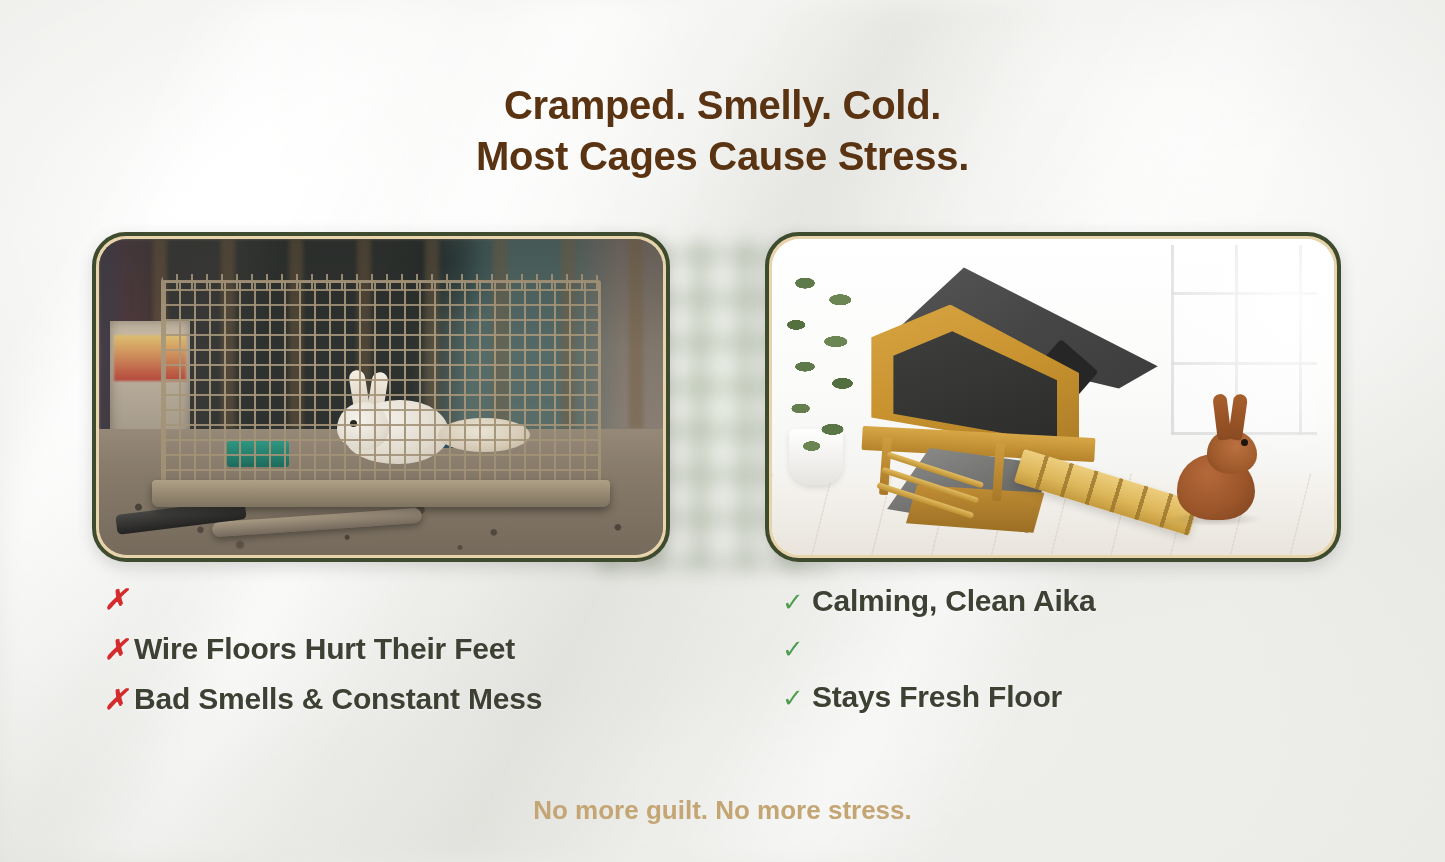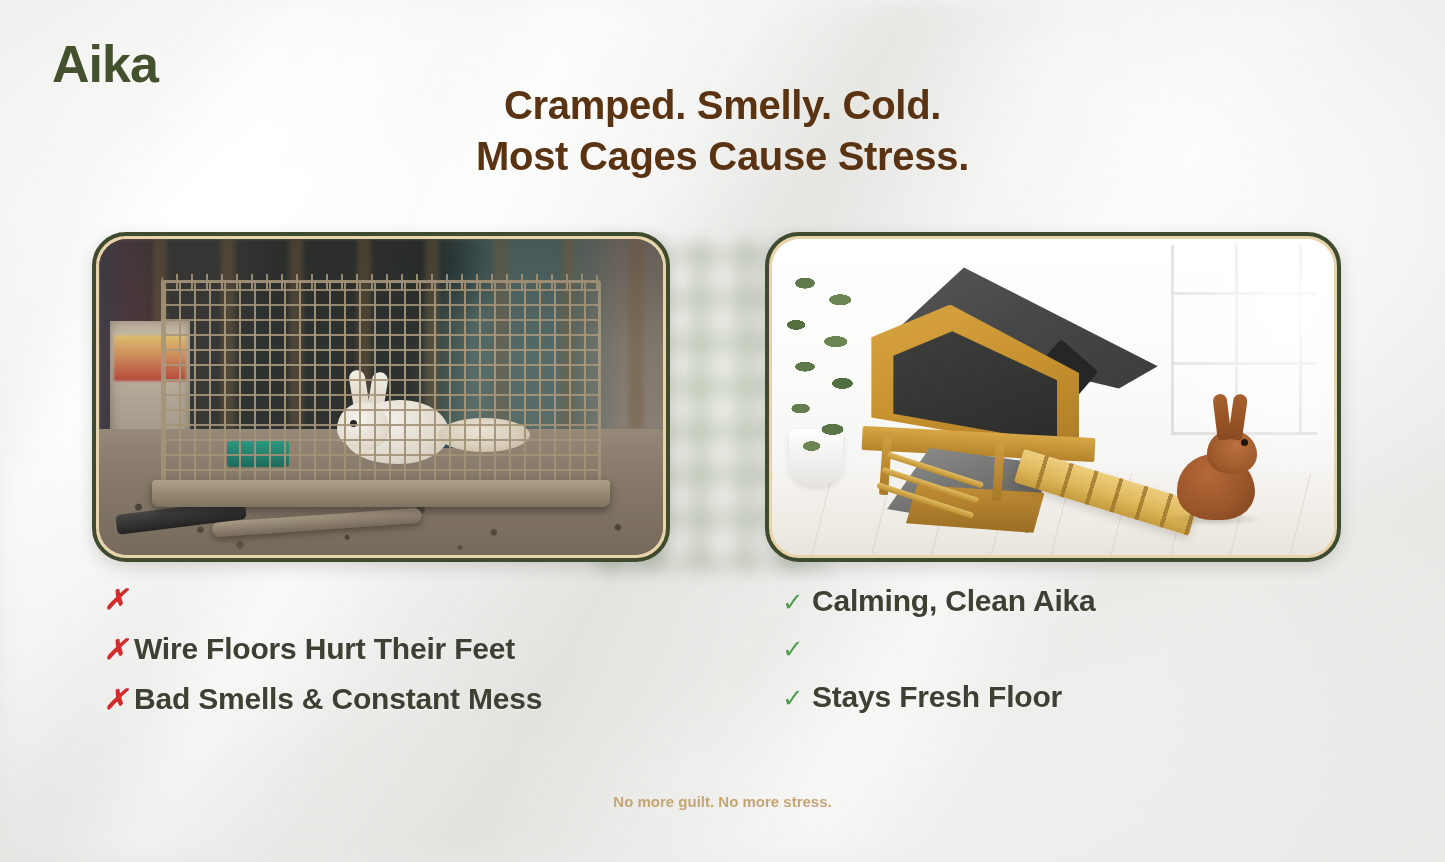--- a/index.html
+++ b/index.html
@@ -408,39 +408,36 @@
     line-height: 1;
   }
   .marker-cross { color: #d42c2c; font-weight: 700; font-style: italic; }
   .marker-check { color: #4f9e4f; font-weight: 400; font-size: 26px; }
 
   
   .footer {
     position: absolute; left: 0; right: 0; top: 790px;
     text-align: center;
     color: #c4a574;
-    font-size: 15px;
+    font-size: 26px;
     font-weight: 700;
     line-height: 1.55;
   }
   .footer .line { display: block; }
 </style>
 </head>
 <body>
 
 <div id="poster">
 
   <div class="bg-layer bg-base"></div>
   <div class="bg-layer bg-streaks"></div>
   <div class="bg-plaid"></div>
   <div class="bg-layer bg-vignette"></div>
 
-  <div class="logo">
-    <span>Aika</span>
-  </div>
 
   <div class="headline">
     <span class="line">Cramped. Smelly. Cold.</span>
     <span class="line">Most Cages Cause Stress.</span>
   </div>
 
   <div class="panel panel-left">
     <div class="panel-media">
       <div class="garage">
         <div class="wall"></div>

